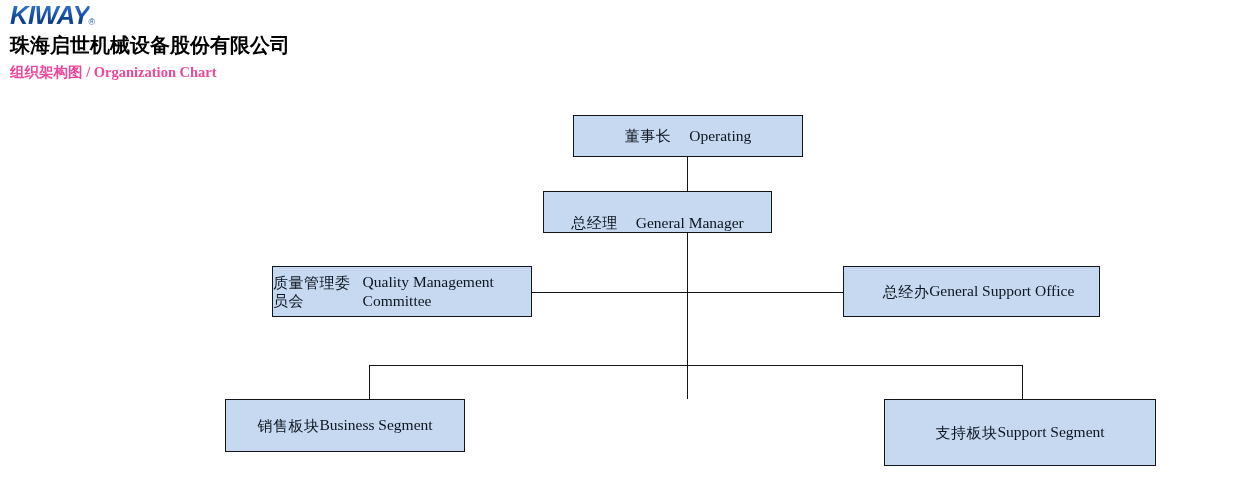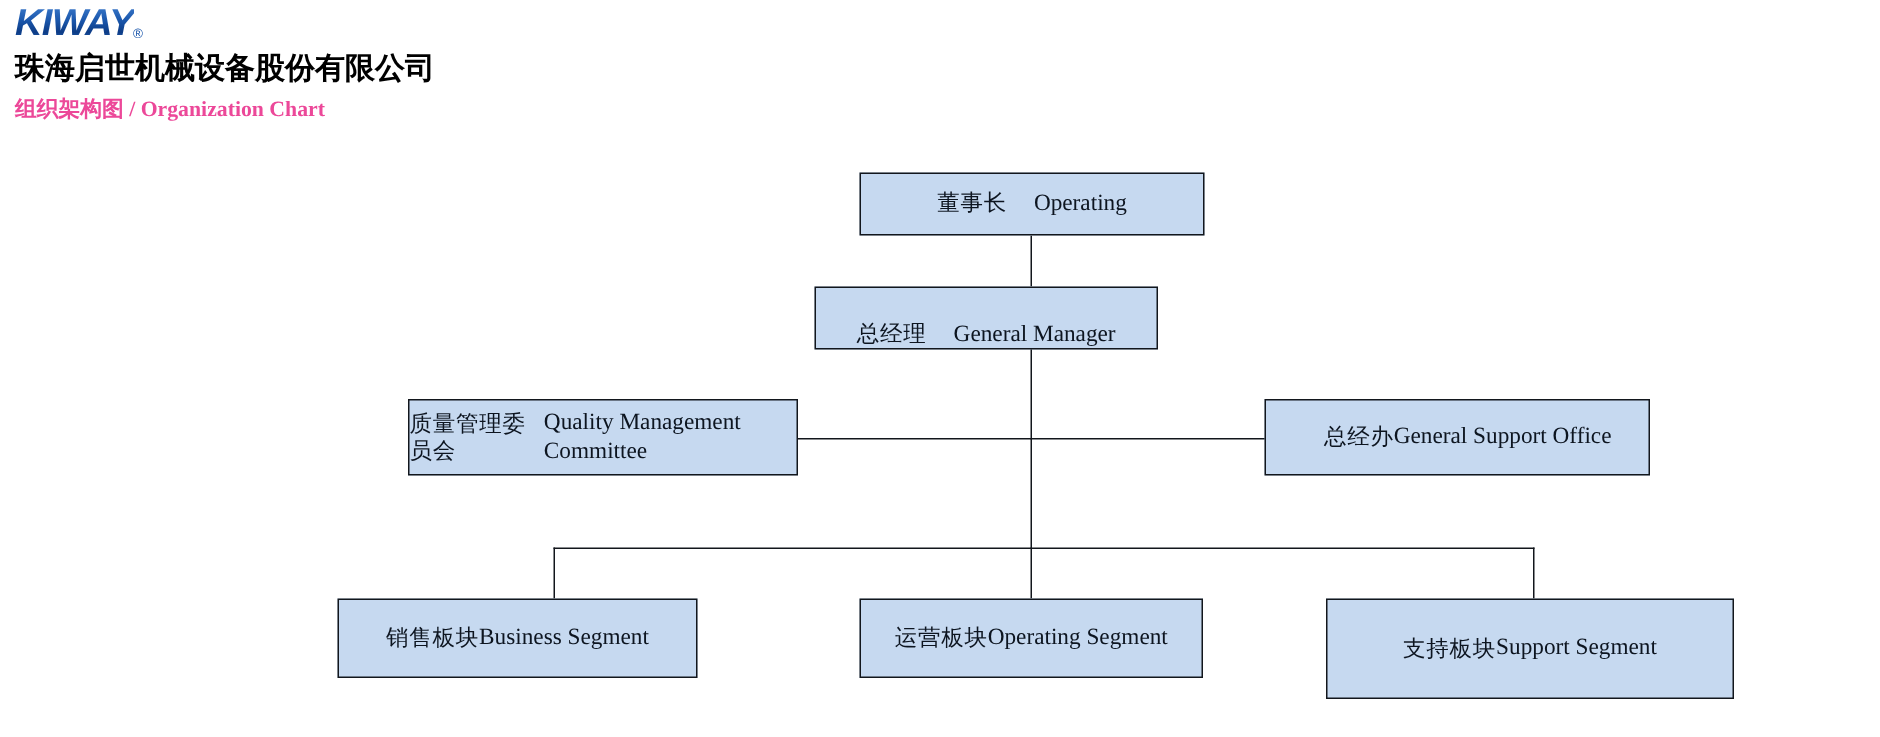--- a/index.html
+++ b/index.html
@@ -191,23 +191,19 @@
   <div class="node" id="node-gmo">
     <span class="cn">总经办</span>
     <span class="en">General Support Office</span>
   </div>
 
   <div class="node" id="node-business">
     <span class="cn">销售板块</span>
     <span class="en">Business Segment</span>
   </div>
 
-  <div class="node" id="node-operating">
-    <span class="cn">运营板块</span>
-    <span class="en">Operating Segment</span>
-  </div>
 
   <div class="node" id="node-support">
     <span class="cn">支持板块</span>
     <span class="en">Support Segment</span>
   </div>
 
 </div>
 
 </body></html>

